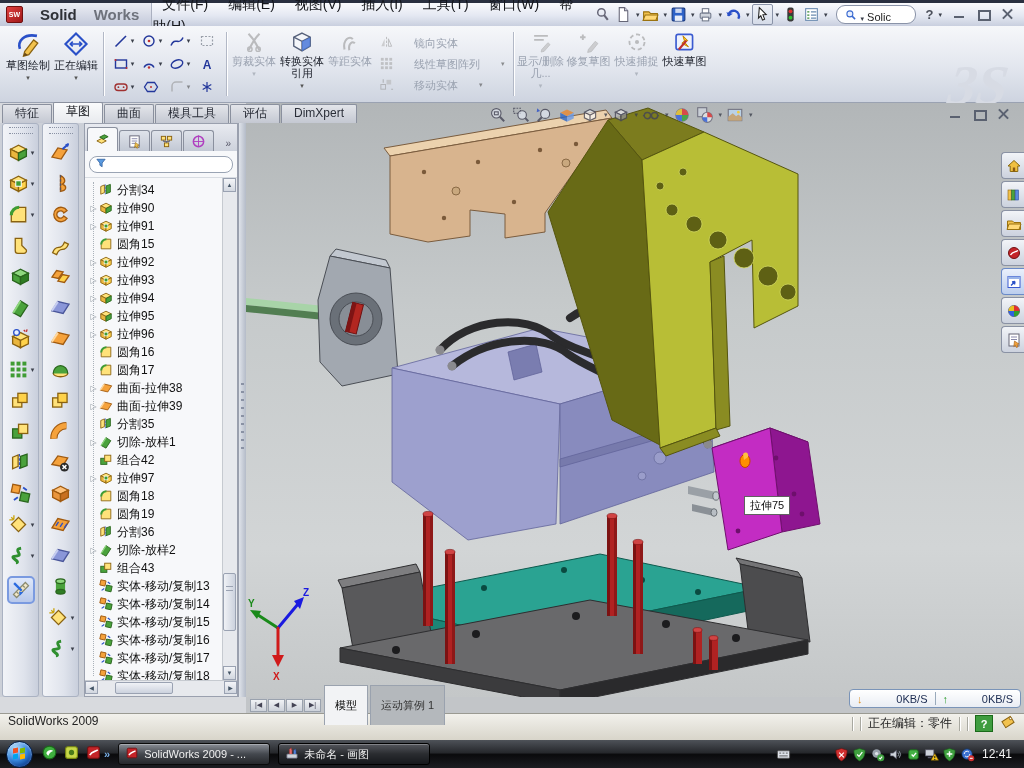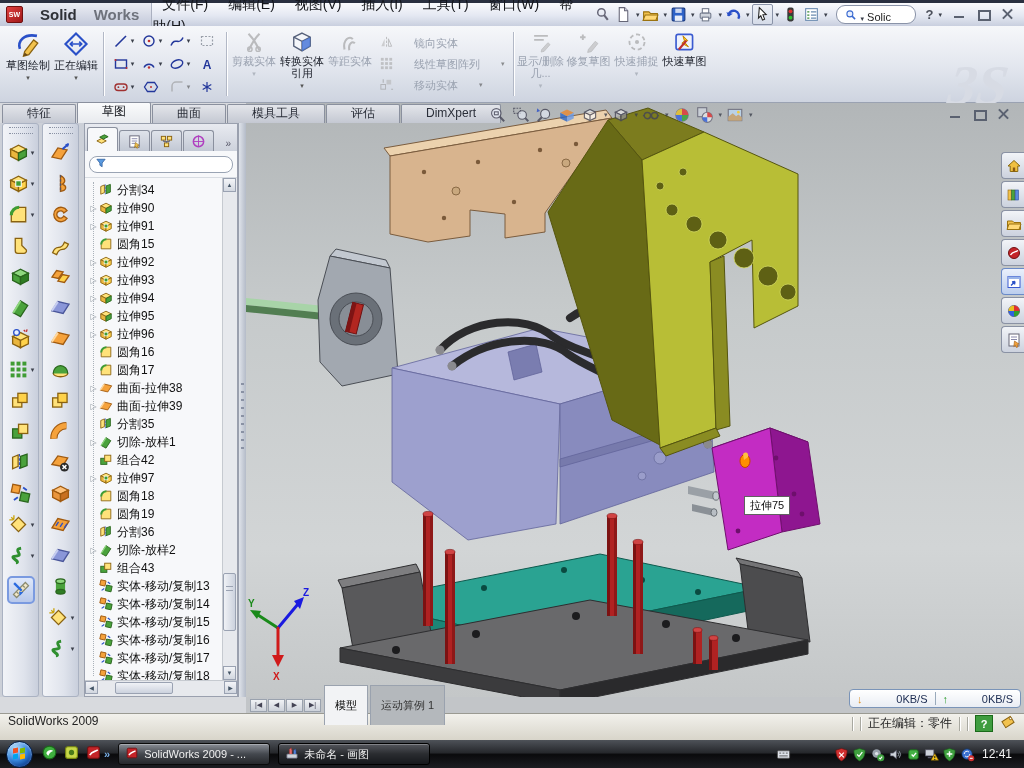--- a/index.html
+++ b/index.html
@@ -32,21 +32,21 @@
   .cmbig.off{color:#9aa2b0}
   .cmbig.off .ddv{color:#b0b6c0}
   .vsep{width:1px;background:#b2b8c6;margin:4px 3px;box-shadow:1px 0 0 #fff}
   #entgrid{display:grid;grid-template-columns:repeat(4,28px);grid-auto-rows:23px;align-content:center;margin:0 2px}
   .ent{display:flex;align-items:center;justify-content:center}
   #rowgroup{display:flex;flex-direction:column;justify-content:center;gap:2px;margin:0 2px}
   .rowbtn{display:flex;align-items:center;gap:20px;font-size:11px;color:#9aa2b0;padding:1px 3px;white-space:nowrap}
   #watermark{position:absolute;right:16px;top:28px;font-size:56px;font-style:italic;font-weight:bold;color:#d7dbe4;font-family:"Liberation Serif","DejaVu Serif",serif;transform:skewX(-8deg);line-height:62px;z-index:0}
   
   #tabrow{position:absolute;left:2px;top:103px;height:20px;display:flex;align-items:flex-end;z-index:5}
-  .rtab{height:18px;line-height:17px;padding:0 24px;font-size:12px;color:#2a2e38;background:linear-gradient(#e3e5ea,#c4c8d2);border:1px solid #8a909e;border-bottom:none;border-radius:2px 2px 0 0;margin-right:1px}
+  .rtab{height:18px;line-height:17px;padding:0 12px;font-size:12px;color:#2a2e38;background:linear-gradient(#e3e5ea,#c4c8d2);border:1px solid #8a909e;border-bottom:none;border-radius:2px 2px 0 0;margin-right:1px}
   .rtab.act{background:linear-gradient(#fafbfc,#e8eaee);height:20px;color:#101218}
   
   #viewport{position:absolute;left:246px;top:103px;width:778px;height:594px;background:linear-gradient(180deg,#b2b6b8 0%,#c6caCB 35%,#d2d5d6 75%,#c4c7c8 100%)}
   #modelsvg{position:absolute;left:0;top:0}
   #headsup{position:absolute;left:242px;top:2px;display:flex;gap:3px;align-items:center;z-index:6;opacity:.8}
   #docwin{position:absolute;right:10px;top:4px;z-index:6;display:flex}
   #tooltip{position:absolute;left:498px;top:393px;background:#fff;border:1px solid #606060;font-size:11px;padding:1px 5px;z-index:7;color:#111;white-space:nowrap}
   
   #netbadge{position:absolute;left:849px;top:689px;width:172px;height:19px;background:linear-gradient(#ffffff,#e9edf4);border:1px solid #7a94b8;border-radius:4px;display:flex;align-items:center;z-index:8;font-size:11px;color:#1a2a50;box-sizing:border-box}
   .nbcell{flex:1;display:flex;align-items:center;justify-content:space-between;padding:0 7px}

